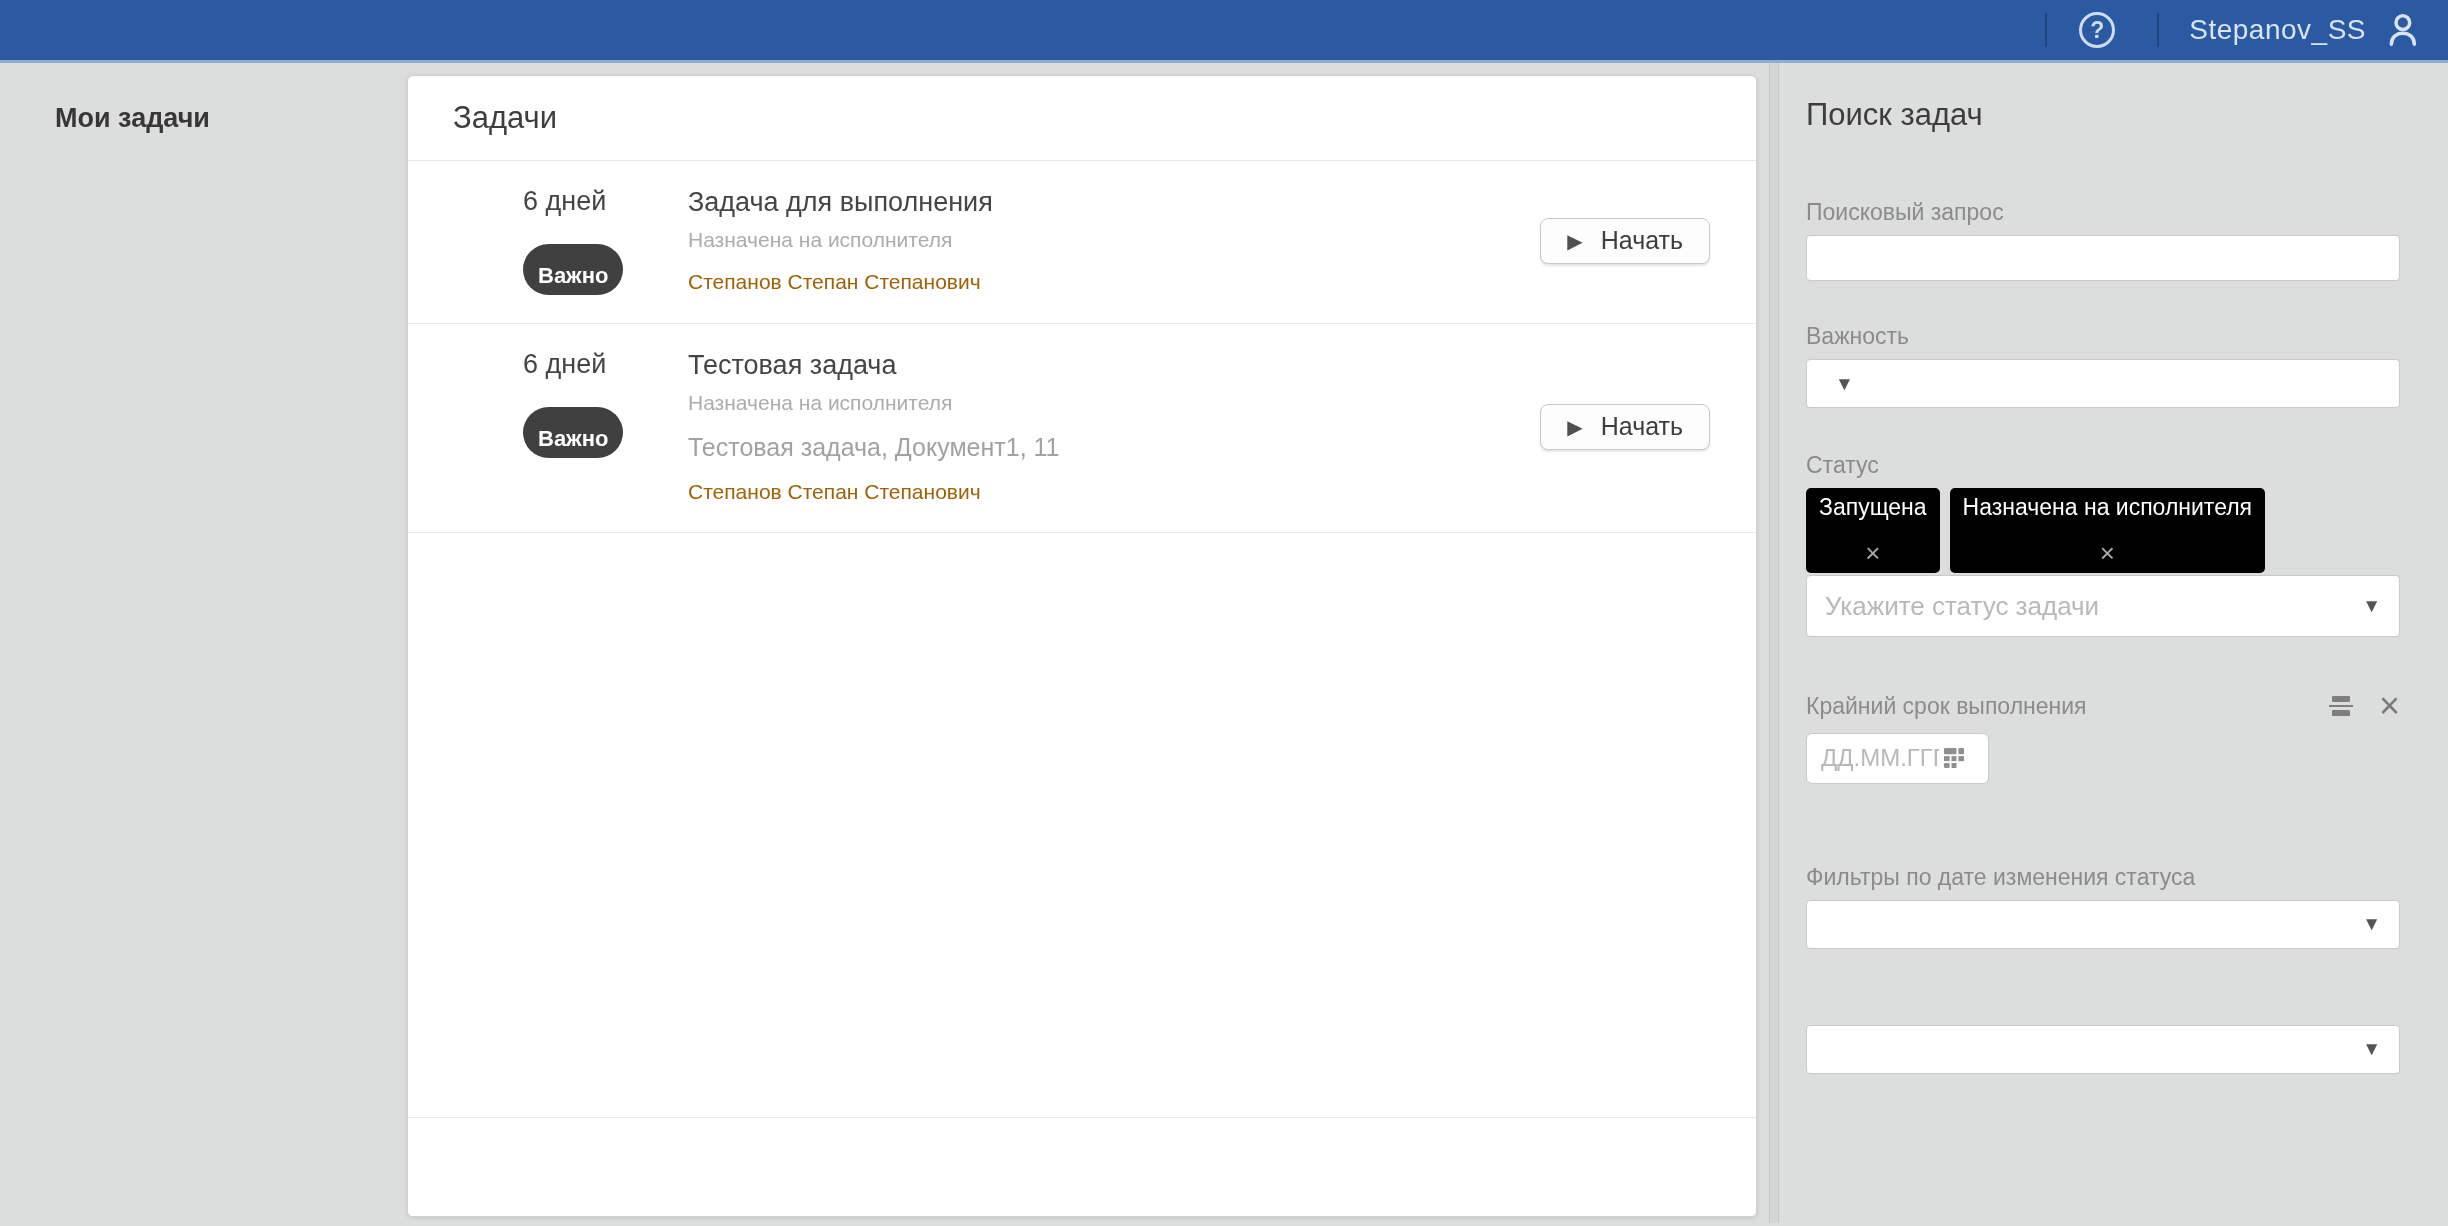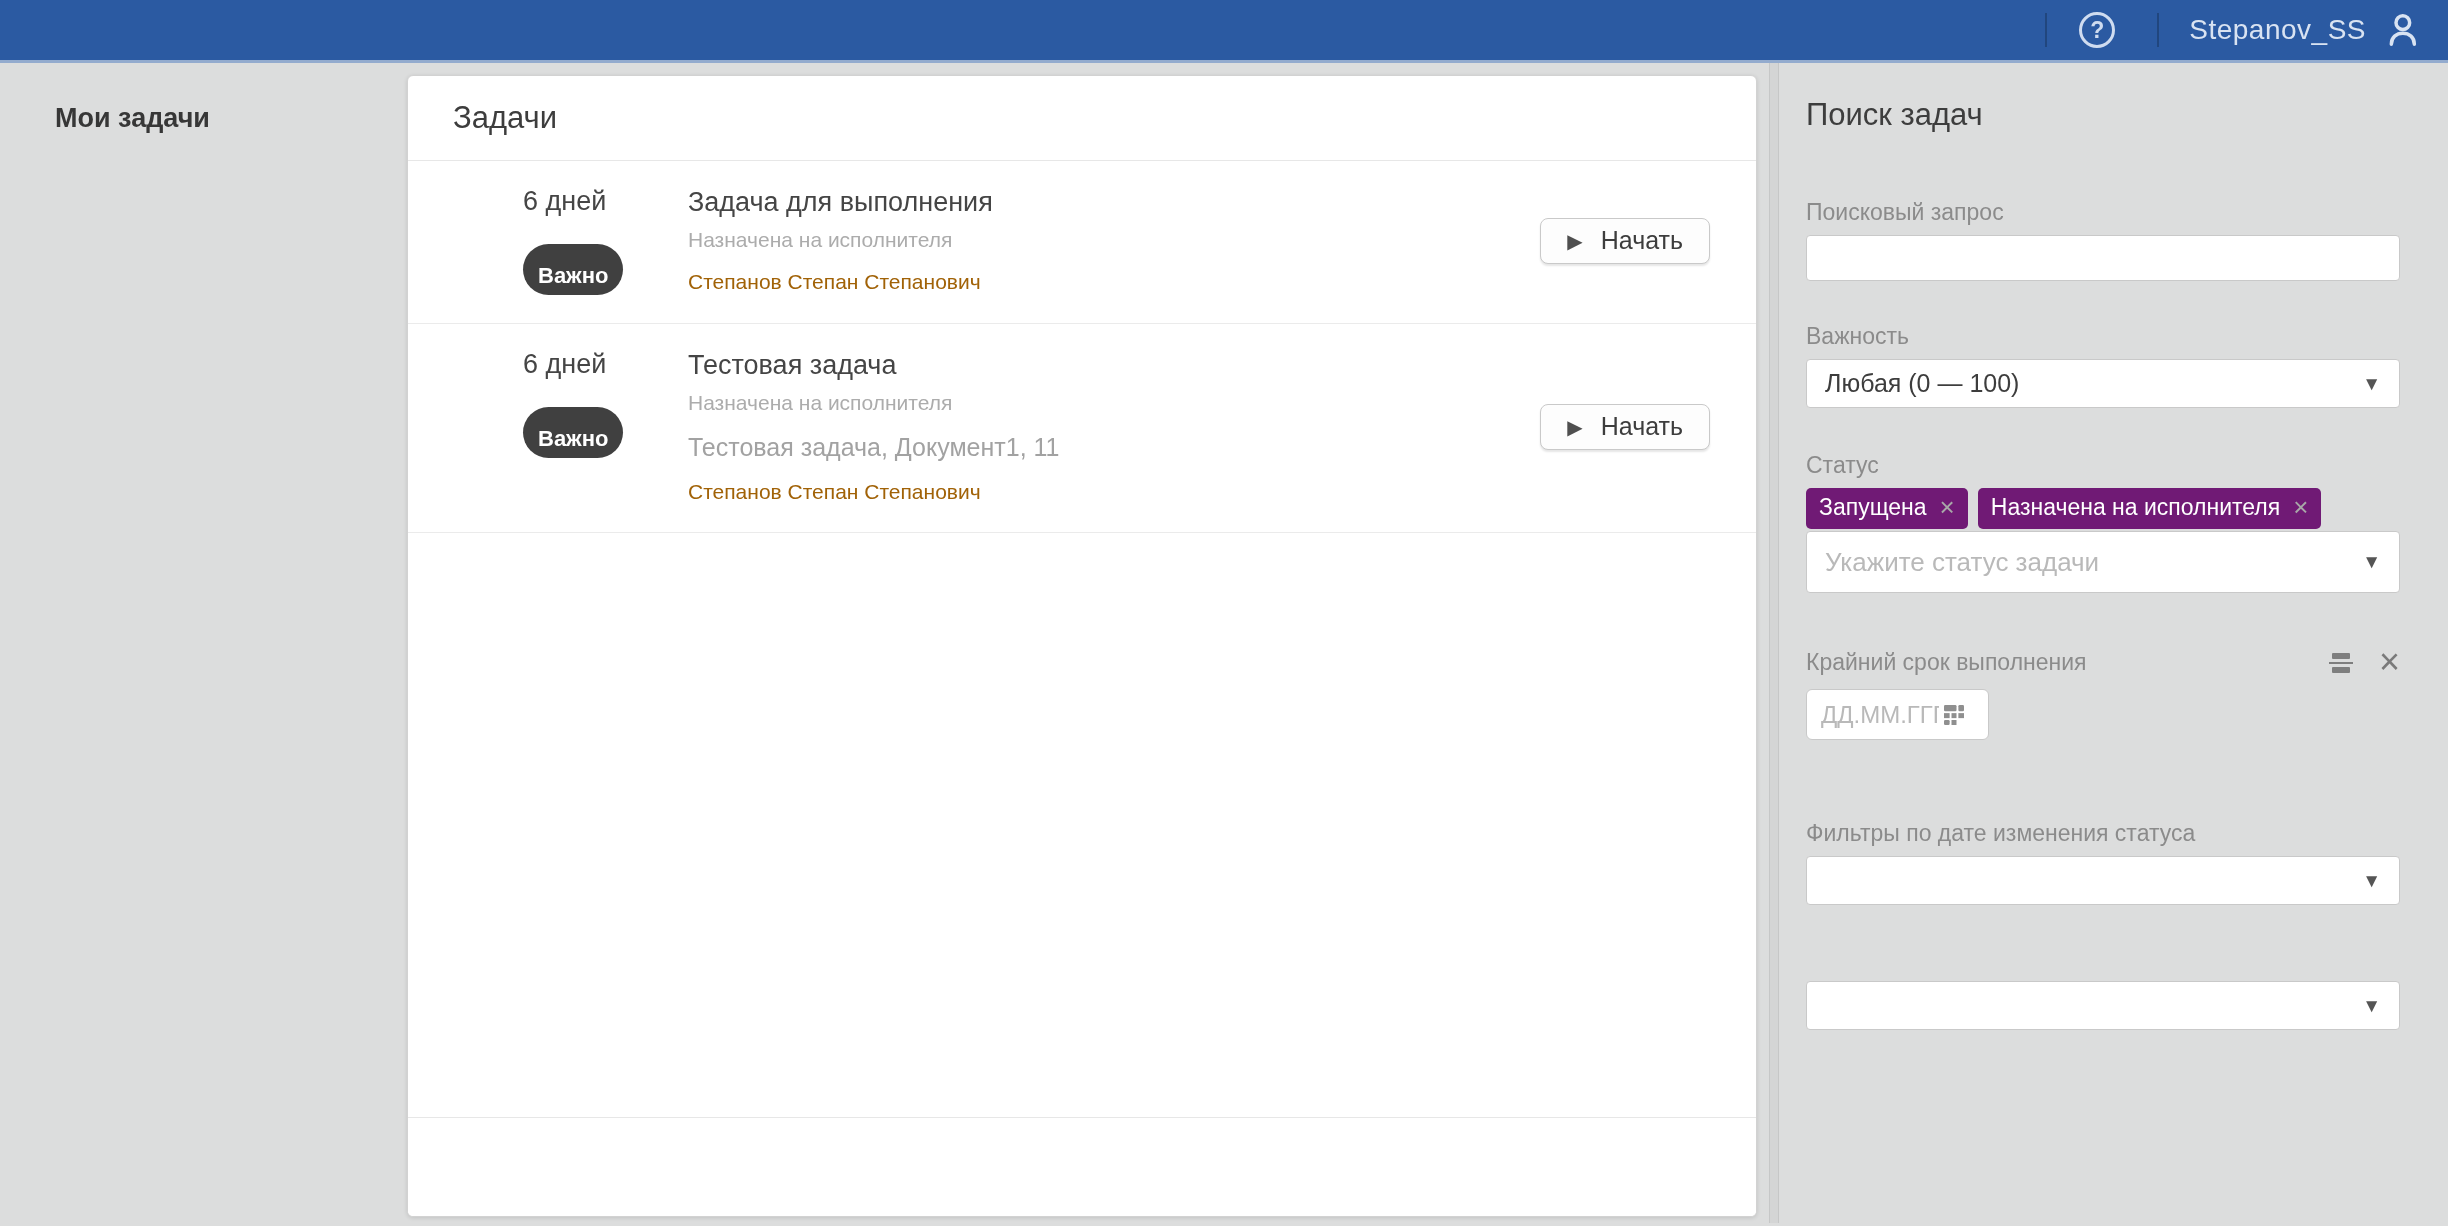--- a/index.html
+++ b/index.html
@@ -195,29 +195,30 @@
     display: flex;
     align-items: center;
     padding: 0 18px;
     cursor: pointer;
   }
   .select-value { font-size: 25px; color: #3d3d3d; flex: 1; }
   .select-arrow { font-size: 19px; color: #555555; margin-left: 10px; }
 
   .chips-row { display: flex; gap: 10px; margin-bottom: 2px; flex-wrap: wrap; }
   .chip {
-    background: #701a75;
+    background: #000000;
     color: #ffffff;
     border-radius: 5px;
     font-size: 23px;
     padding: 7px 13px 9px 13px;
     display: flex;
     align-items: center;
-    gap: 13px;
+    gap: 23px;
     line-height: 1.1;
+    flex-direction: column;
   }
   .chip-close { color: #a8a8a8; font-size: 26px; line-height: 0.8; cursor: pointer; }
   .status-select { margin-top: 2px; height: 62px; }
   .status-input {
     border: none; outline: none; flex: 1;
     font-size: 26px; color: #3d3d3d; font-family: inherit;
     background: transparent;
   }
   .status-input::placeholder, .date-input::placeholder { color: #b9b9b9; opacity: 1; }
 
@@ -337,21 +338,20 @@
     <h2 class="panel-title">Поиск задач</h2>
 
     <div class="grp-query">
       <label class="flabel">Поисковый запрос</label>
       <input class="text-input" type="text" value="" style="">
     </div>
 
     <div class="grp-importance">
       <label class="flabel">Важность</label>
       <div class="fake-select">
-        <span class="select-value">Любая (0 — 100)</span>
         <span class="select-arrow">▼</span>
       </div>
     </div>
 
     <div class="grp-status">
       <label class="flabel">Статус</label>
       <div class="chips-row">
         <div class="chip">
           <span>Запущена</span>
           <span class="chip-close">×</span>

